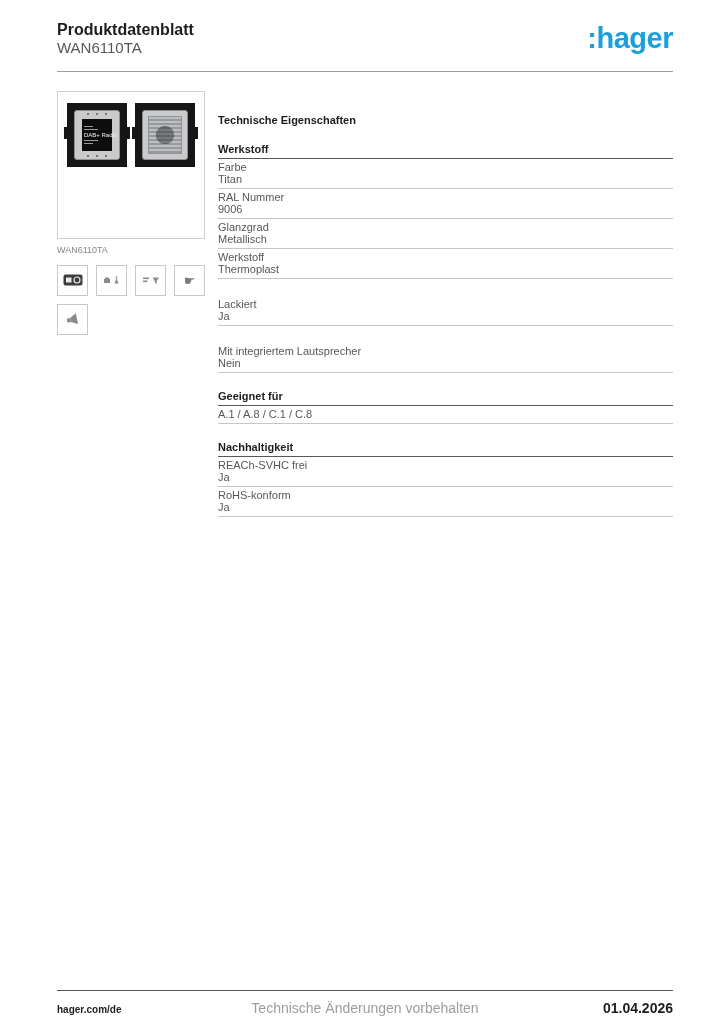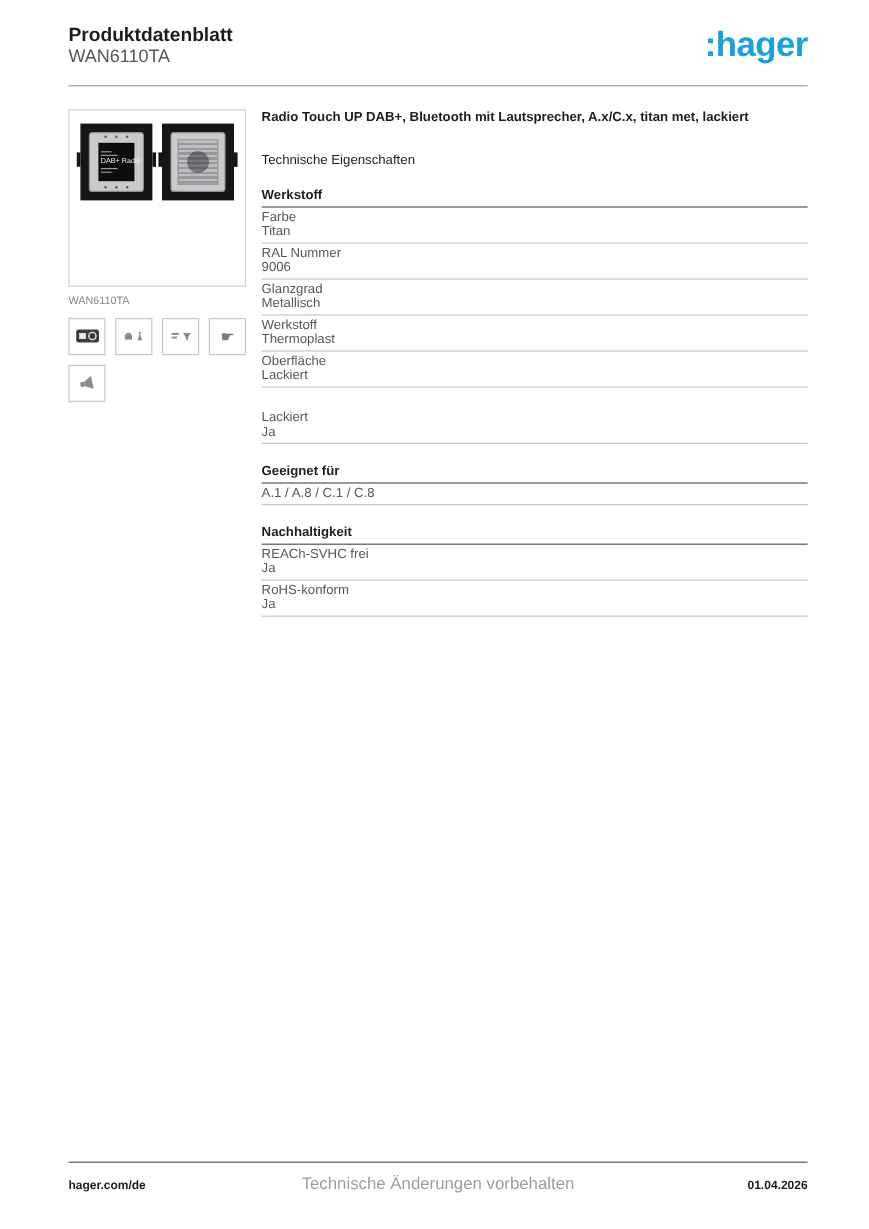--- a/index.html
+++ b/index.html
@@ -64,44 +64,44 @@
   .icon-grid { display: flex; flex-wrap: wrap; gap: 8px; margin-top: 10px; width: 148px; }
   .icon-box {
     width: 31px; height: 31px; border: 1px solid #c8c8c8; background: #fff;
     display: flex; align-items: center; justify-content: center;
   }
   .icon-box svg { display: block; }
   .glyph-icon { font-size: 13px; color: #7a7a7a; line-height: 1; }
 
   
   .product-title { font-size: 11px; font-weight: bold; color: #1d1d1b; line-height: 1.3; }
-  .tech-heading { font-size: 11px; font-weight: normal; color: #1d1d1b; margin-top: 23px; }
+  .tech-heading { font-size: 11px; font-weight: bold; color: #1d1d1b; margin-top: 23px; }
   .spec-sections { margin-top: 3px; }
   .spec-section { margin-top: 17px; }
   .section-heading {
     font-size: 11px; font-weight: bold; color: #1d1d1b;
     padding-bottom: 3px; border-bottom: 1px solid #575756;
   }
   .spec-row {
     display: flex; justify-content: space-between; align-items: baseline;
     font-size: 11px; color: #575756;
     padding: 2px 0 3px 0; border-bottom: 1px solid #c6c6c6; flex-direction: column;
   }
   .spec-label { white-space: nowrap; }
   .spec-value { white-space: nowrap; text-align: right; }
 
   
   .footer {
-    position: absolute; left: 57px; right: 51px; bottom: 30px;
+    position: absolute; left: 57px; right: 51px; bottom: 8px;
     border-top: 1px solid #575756; padding-top: 9px;
     display: grid; grid-template-columns: 1fr auto 1fr; align-items: baseline;
   }
   .footer-site { font-size: 10px; font-weight: bold; color: #1d1d1b; text-decoration: none; justify-self: start; }
   .footer-notice { font-size: 14px; color: #9d9d9c; justify-self: center; }
-  .footer-date { font-size: 10px; font-weight: bold; color: #1d1d1b; justify-self: end; }
+  .footer-date { font-size: 14px; font-weight: bold; color: #1d1d1b; justify-self: end; }
 </style>
 </head>
 <body>
 
 <div class="page">
 
   <div class="header">
     <div>
       <div class="doc-type">Produktdatenblatt</div>
       <div class="product-ref">WAN6110TA</div>
@@ -186,21 +186,20 @@
                 <rect x="1" y="4.5" width="3.5" height="4" fill="#8a8a8a"></rect>
                 <path d="M4.5 4.5 L11 1 L11 12 L4.5 8.5 Z" fill="#8a8a8a"></path>
               </g>
             </svg>
           </span>
         </div>
       </div>
     </div>
 
     <div class="right-col">
-      <div class="product-title">Radio Touch UP DAB+, Bluetooth mit Lautsprecher, A.x/C.x, titan met, lackiert</div>
       <div class="tech-heading">Technische Eigenschaften</div>
 
       <div class="spec-sections">
   <div class="spec-section">
     <div class="section-heading">Werkstoff</div>
     <div>
   <div class="spec-row">
     <span class="spec-label">Farbe</span>
     <span class="spec-value">Titan</span>
   </div>
@@ -213,37 +212,39 @@
   <div class="spec-row">
     <span class="spec-label">Glanzgrad</span>
     <span class="spec-value">Metallisch</span>
   </div>
 
   <div class="spec-row">
     <span class="spec-label">Werkstoff</span>
     <span class="spec-value">Thermoplast</span>
   </div>
 
-  <div class="spec-row">
-    <span class="spec-label">Oberfläche</span>
-    <span class="spec-value">Lackiert</span>
-  </div>
 </div>
   </div>
 
   <div class="spec-section">
     <div>
   <div class="spec-row">
     <span class="spec-label">Lackiert</span>
     <span class="spec-value">Ja</span>
   </div>
 </div>
   </div>
 
   <div class="spec-section">
+    <div>
+  <div class="spec-row">
+    <span class="spec-label">Mit integriertem Lautsprecher</span>
+    <span class="spec-value">Nein</span>
+  </div>
+</div>
   </div>
 
   <div class="spec-section">
     <div class="section-heading">Geeignet für</div>
     <div>
   <div class="spec-row">
     <span class="spec-label">A.1 / A.8 / C.1 / C.8</span>
     <span class="spec-value"></span>
   </div>
 </div>

